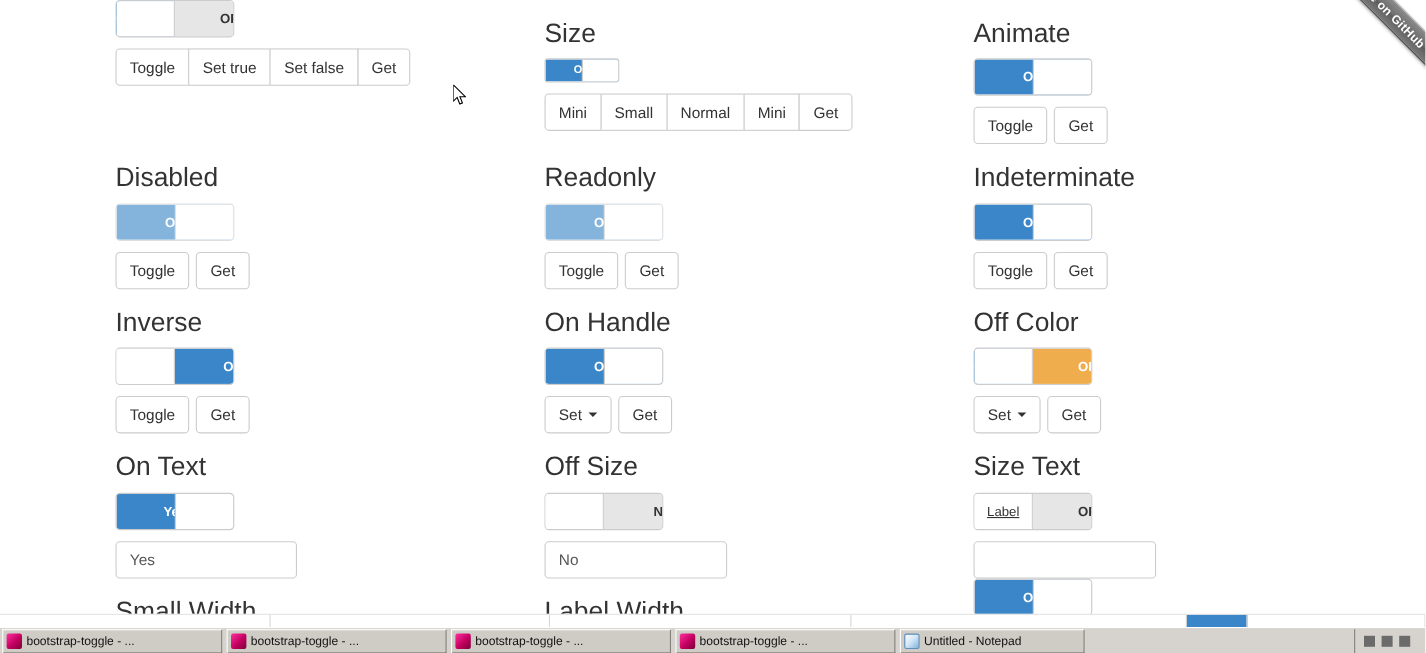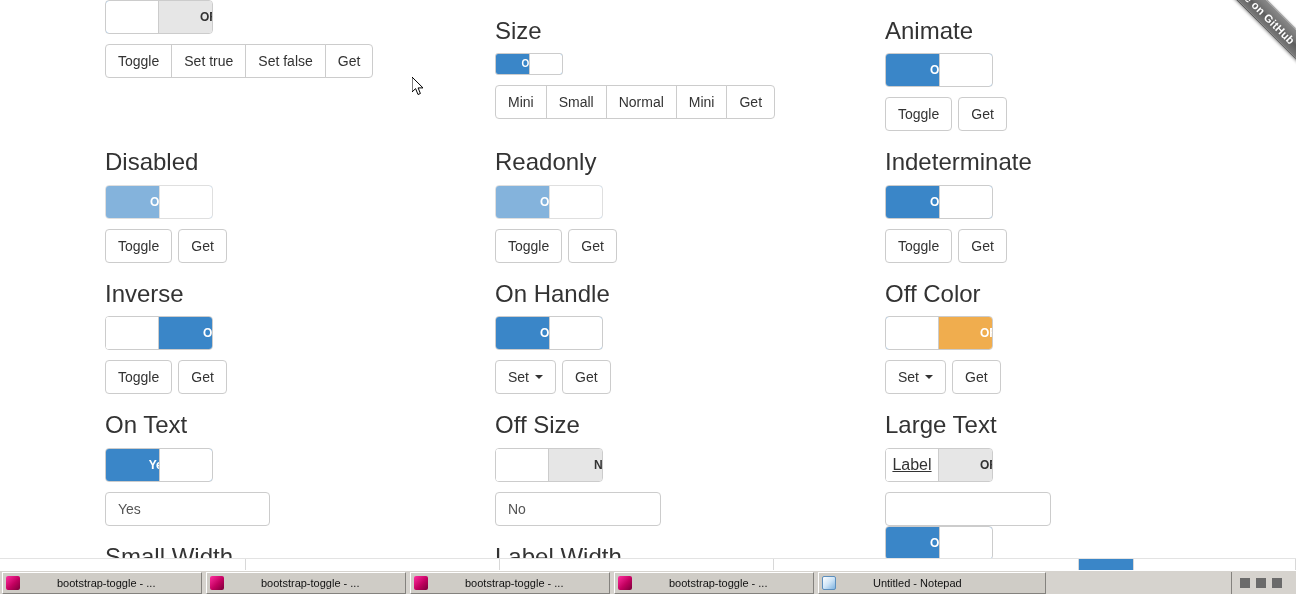--- a/index.html
+++ b/index.html
@@ -127,21 +127,21 @@
   .toggle.muted    { opacity: .62; }
   .toggle.mini     { width: 68px; height: 22px; border-radius: 3px; }
   .toggle.mini .tg-on, .toggle.mini .tg-off { font-size: 10px; }
   .toggle.wide     { width: 215px; }
 
   
   .toggle.labelled .tg-handle {
     display: flex;
     align-items: center;
     justify-content: center;
-    font-size: 16px;
+    font-size: 12px;
     color: #333;
     font-weight: normal;
     text-decoration: underline;
   }
 
   
   .btn-row { margin-top: 10px; }
   .btn-group { display: inline-flex; vertical-align: middle; }
   .btn {
     display: inline-flex;
@@ -236,21 +236,21 @@
   .tb-btn .tb-ico {
     width: 14px; height: 14px;
     flex: 0 0 14px;
     background: linear-gradient(135deg,#ff2fa0 0%, #c2005f 55%, #7a0039 100%);
     border-radius: 2px;
   }
   .tb-btn .tb-ico.doc {
     background: linear-gradient(135deg,#ffffff 0%, #cfe5f7 50%, #7fb3e0 100%);
     border: 1px solid #5d8fbd;
   }
-  .tb-label { overflow: hidden; text-overflow: clip; margin-left: 33px; }
+  .tb-label { overflow: hidden; text-overflow: clip; }
   .tb-spacer { flex: 1 1 auto; }
   .tb-tray {
     display: flex; align-items: center; gap: 6px;
     padding: 0 8px; font-size: 11px; color: #111;
     border-left: 1px solid #84827e;
     height: 22px;
   }
   .tray-sq { width: 10px; height: 10px; background: #6b6b6b; }
 
   
@@ -474,21 +474,21 @@
           <div class="tg-group">
             <div class="tg-on" style="background:#fff;color:#fff">ON</div>
             <div class="tg-off">No</div>
           </div>
           <div class="tg-handle"></div>
         </div>
         <input class="form-control wide" type="text" value="No" style="">
       </div>
 
       <div class="col">
-        <h3 class="section-title">Large Text</h3>
+        <h3 class="section-title">Size Text</h3>
         <div class="toggle off labelled">
           <div class="tg-group">
             <div class="tg-on" style="background:#fff;color:#fff">ON</div>
             <div class="tg-off">OFF</div>
           </div>
           <div class="tg-handle">Label</div>
         </div>
         <input class="form-control" style="width: 166px;" type="text" value="">
       </div>
 
@@ -555,21 +555,21 @@
       <span class="tb-label">bootstrap-toggle - ...</span>
     </div>
     <div class="tb-btn" style="width:200px">
       <span class="tb-ico"></span>
       <span class="tb-label">bootstrap-toggle - ...</span>
     </div>
     <div class="tb-btn" style="width:200px">
       <span class="tb-ico"></span>
       <span class="tb-label">bootstrap-toggle - ...</span>
     </div>
-    <div class="tb-btn" style="width:228px">
+    <div class="tb-btn" style="width:168px">
       <span class="tb-ico doc"></span>
       <span class="tb-label">Untitled - Notepad</span>
     </div>
     <div class="tb-spacer"></div>
     <div class="tb-tray">
       <span class="tray-sq"></span>
       <span class="tray-sq"></span>
       <span class="tray-sq"></span>
       <span></span>
     </div>

